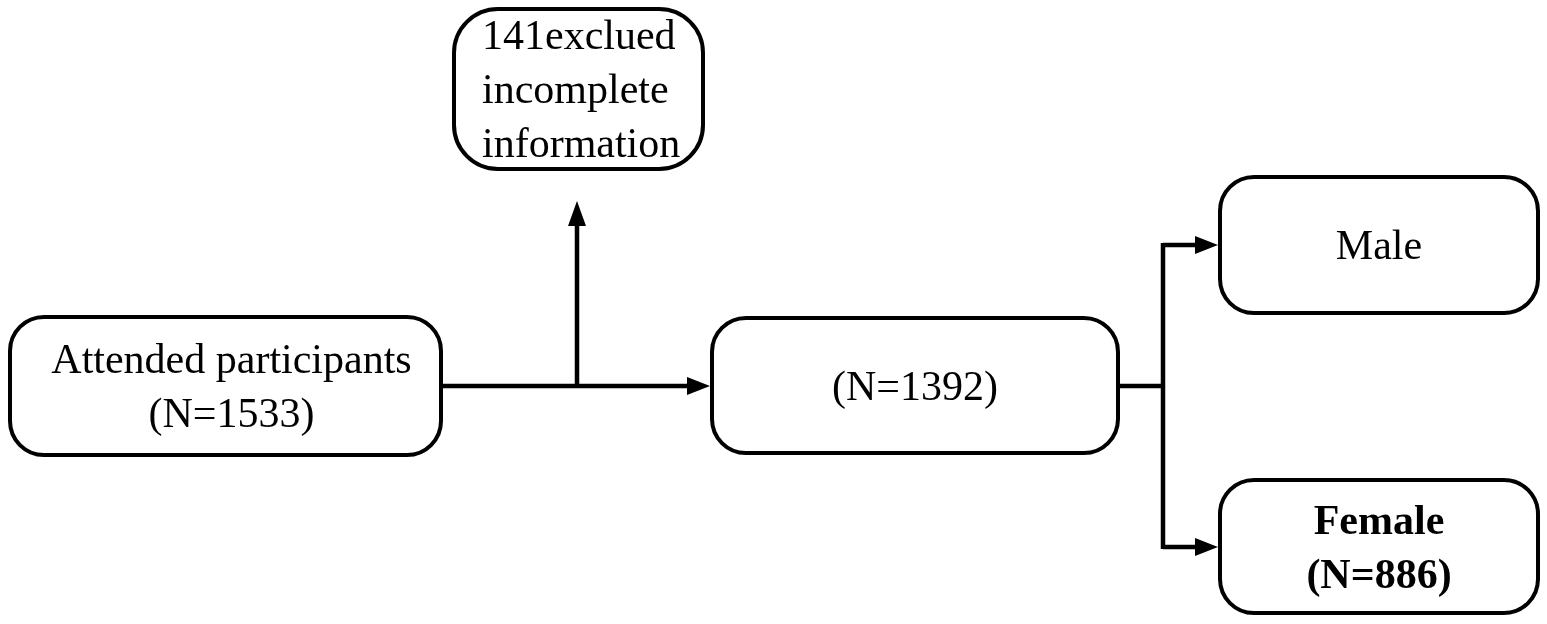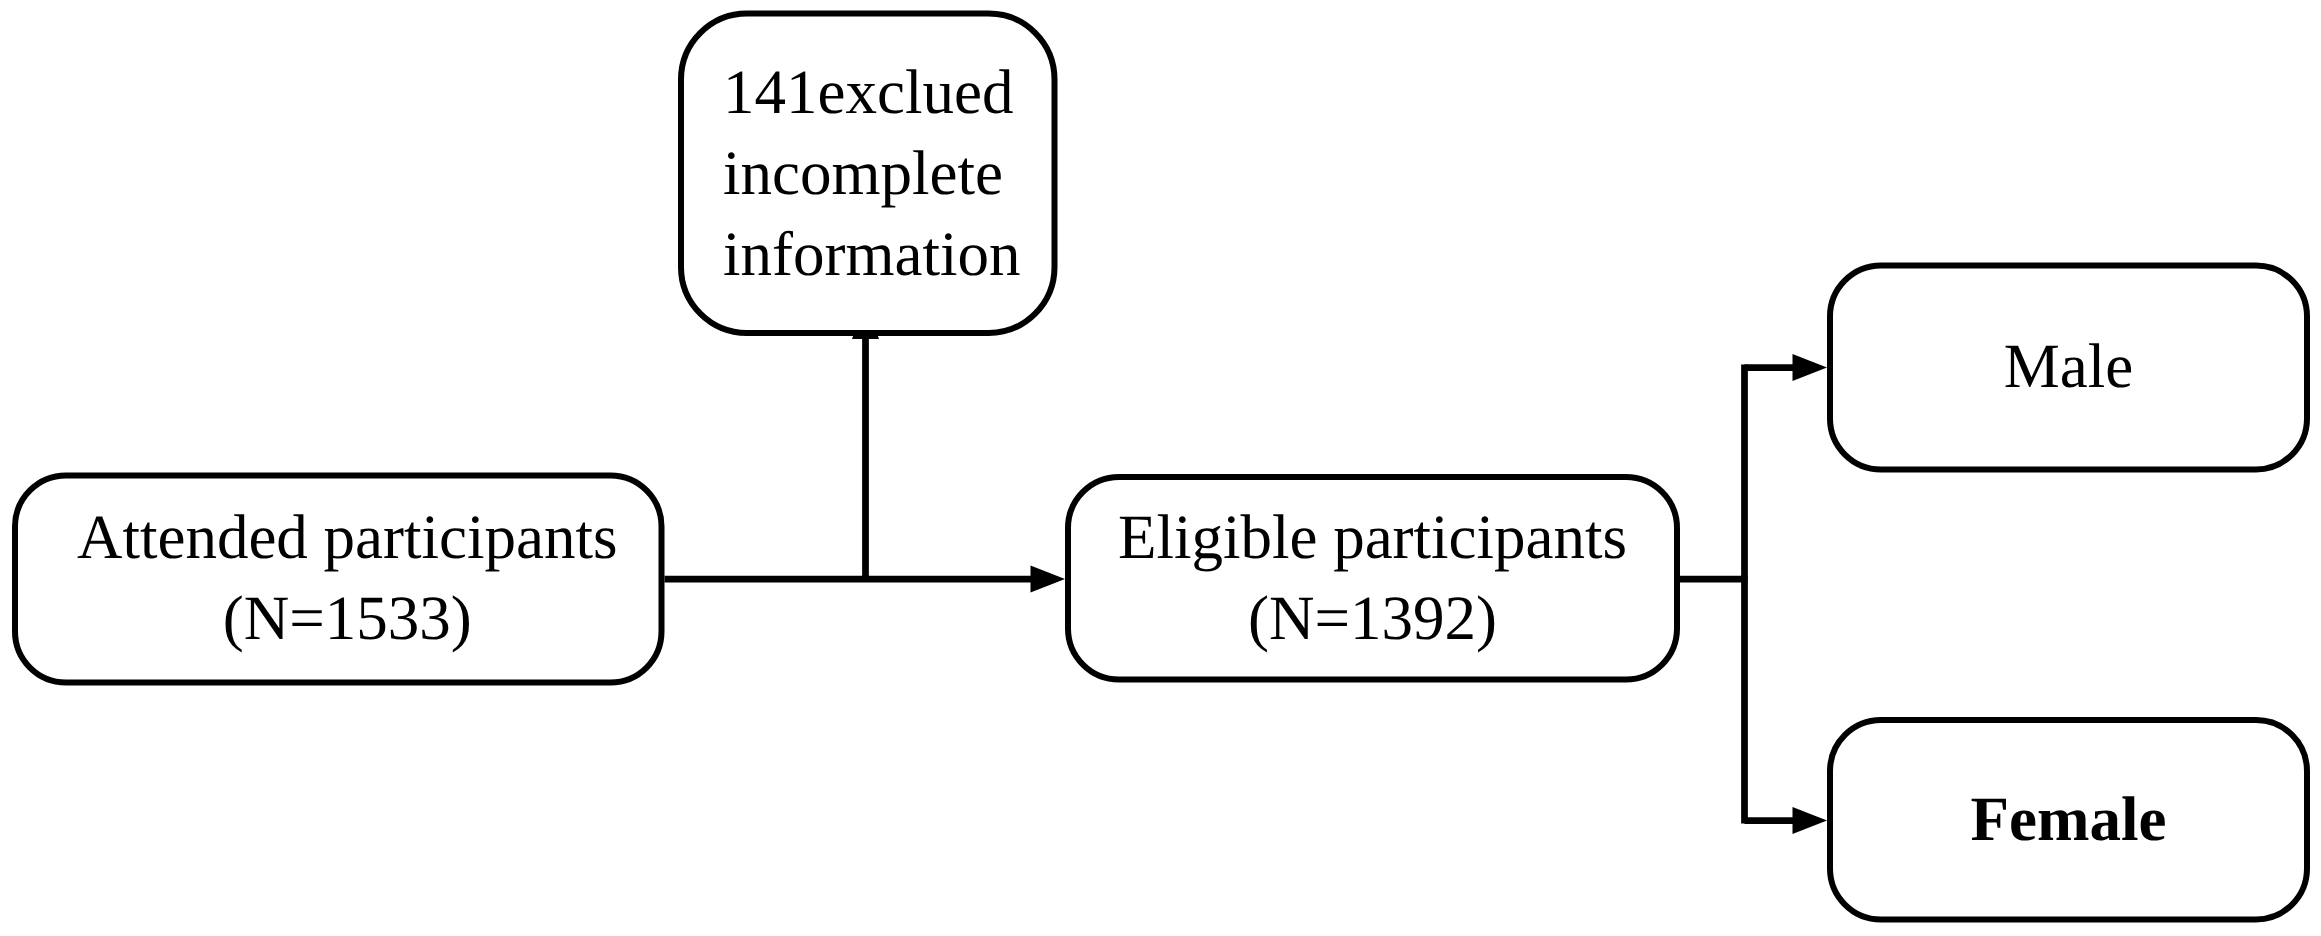--- a/index.html
+++ b/index.html
@@ -35,21 +35,21 @@
     align-items: center;
     text-align: center;
     font-size: 42px;
     line-height: 54px;
   }
   #node-attended { left: 8px;    top: 315px; width: 435px; height: 142px; padding-left: 12px; }
   #node-eligible { left: 710px;  top: 316px; width: 410px; height: 139px; }
   #node-male     { left: 1218px; top: 175px; width: 322px; height: 140px; gap: 24px; }
   #node-female   { left: 1218px; top: 478px; width: 322px; height: 137px; font-weight: bold; }
   #node-excluded {
-    left: 452px; top: 7px; width: 253px; height: 217px;
+    left: 452px; top: 7px; width: 253px; height: 164px;
     border-radius: 46px;
     align-items: flex-start;
     text-align: left;
     padding-left: 26px;
   }
 </style>
 </head>
 <body>
 
 <div class="canvas">
@@ -79,25 +79,25 @@
     <div>(N=1533)</div>
   </div>
 
   <div class="node" id="node-excluded">
     <div>141exclued</div>
     <div>incomplete</div>
     <div>information</div>
   </div>
 
   <div class="node" id="node-eligible">
-    <div>Eligible participants</div>
     <div>(N=1392)</div>
   </div>
 
   <div class="node" id="node-male">
     <div>Male</div>
   </div>
 
   <div class="node" id="node-female">
     <div>Female</div>
+    <div>(N=886)</div>
   </div>
 
 </div>
 
 </body></html>

